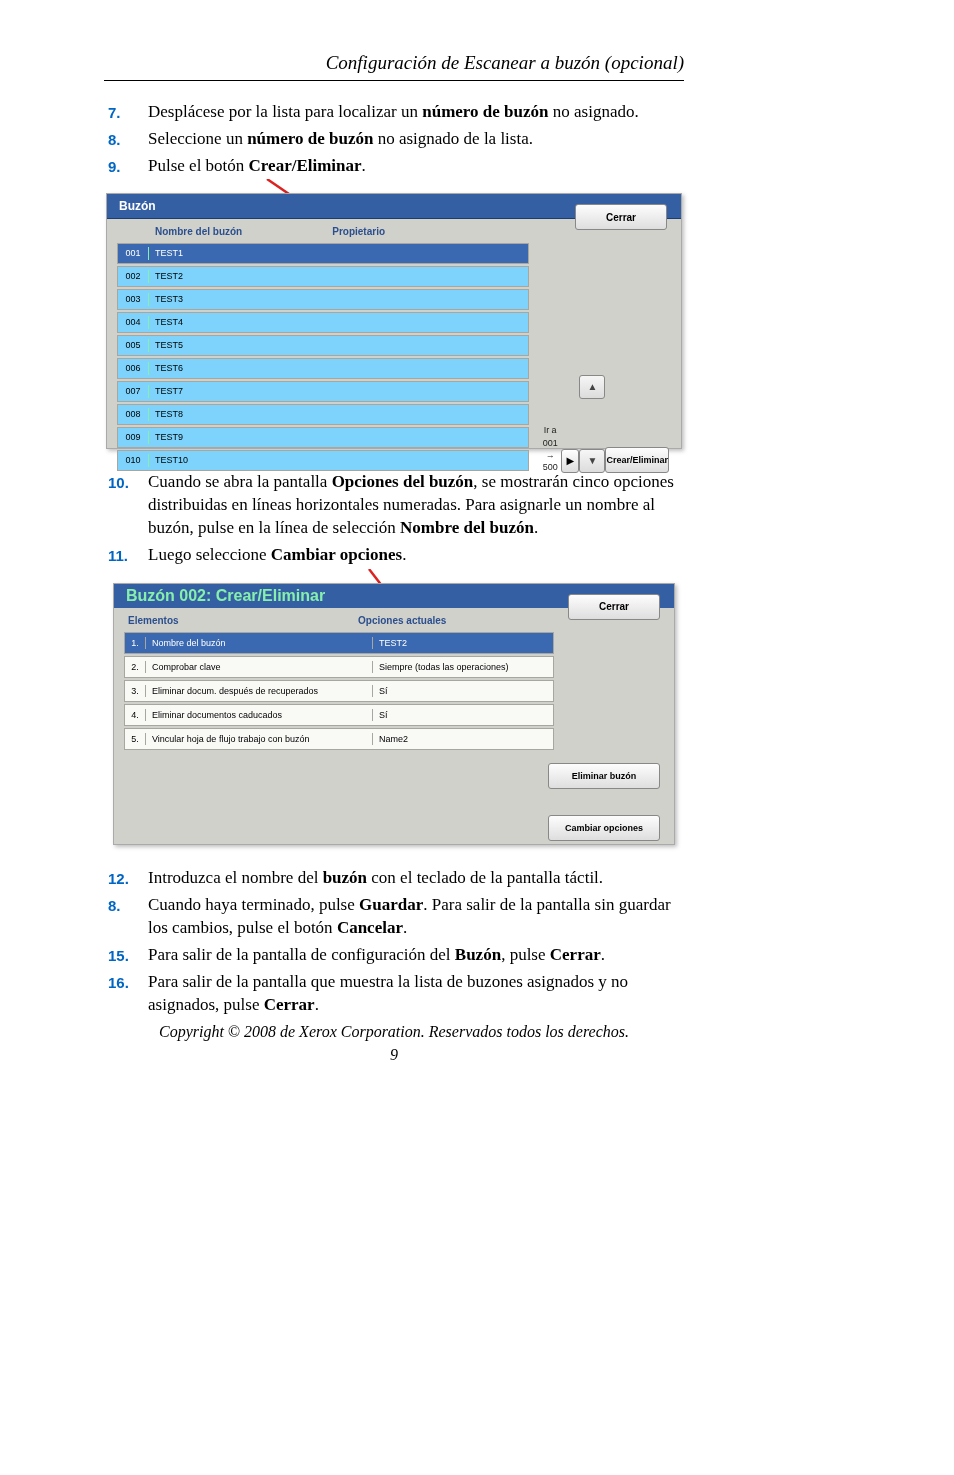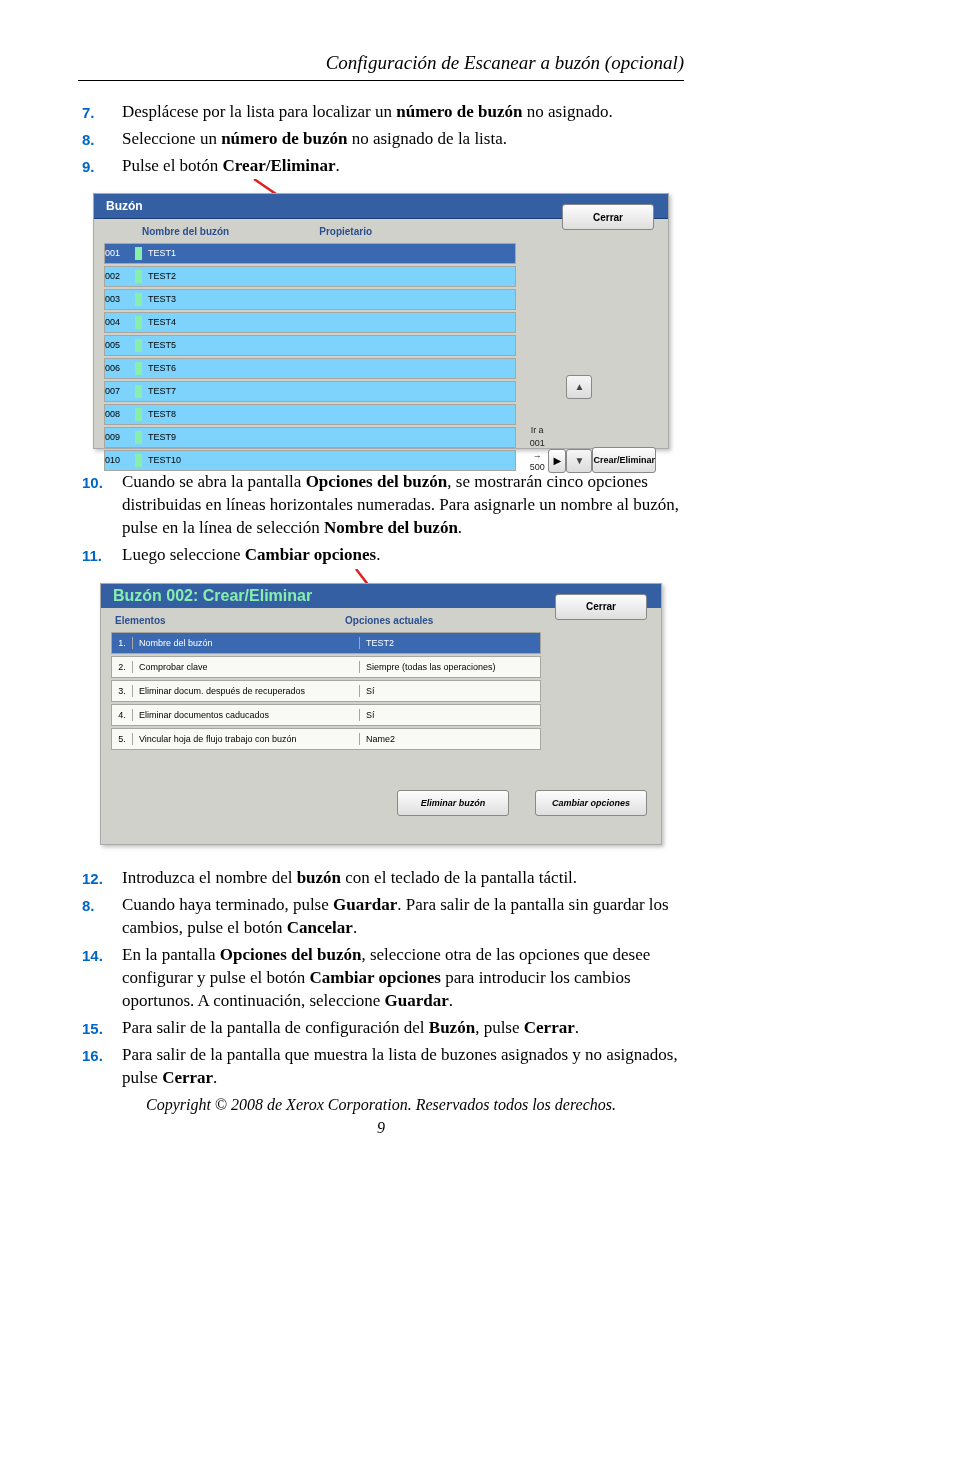--- a/index.html
+++ b/index.html
@@ -6,21 +6,21 @@
     margin: 0;
     font-family: "Times New Roman", Times, serif;
     background: #fff;
     color: #000;
     font-size: 16px;
     line-height: 1.35;
   }
   .page {
     width: 762px;
     box-sizing: border-box;
-    padding: 50px 78px 40px 78px;
+    padding: 50px 78px 40px 104px;
   }
   .header-title {
     text-align: right;
     font-style: italic;
     font-size: 19px;
     margin: 0 0 4px 0;
   }
   .header-rule {
     border: none;
     border-top: 1px solid #000;
@@ -98,22 +98,22 @@
     padding: 2px 0 4px 38px;
   }
   .fig1 .row {
     display: flex; align-items: center;
     border: 1px solid #a7a7a0;
     height: 19px; margin-bottom: 2px;
     background: #7dd3fc;
   }
   .fig1 .row.selected { background: #3a69b1; color:#fff; }
   .fig1 .row .idx {
-    width: 30px; font-size: 9px;
-    border-right: 7px solid #86efac;
+    width: 30px; text-align: center; font-size: 9px;
+    border-right: 1px solid #86efac;
   }
   .fig1 .row .nm { padding-left: 6px; font-size: 9px; flex:1; }
   .fig1 .side {
     width: 130px; padding: 8px 12px 8px 0;
     display:flex; flex-direction: row; align-items: flex-end;
   }
   .fig1 .goto {
     font-size: 9px; text-align:center; margin-top: 28px;
     color:#222;
   }
@@ -165,22 +165,22 @@
     border:1px solid #a7a7a0;
     height: 20px; margin-bottom: 2px;
     background:#f9f9f6;
     font-size: 9px;
   }
   .fig2 .orow.selected { background:#3a69b1; color:#fff; }
   .fig2 .orow .n { width:20px; text-align:center; border-right:1px solid #a7a7a0; }
   .fig2 .orow .lbl { width: 220px; padding-left:6px; border-right:1px solid #a7a7a0; }
   .fig2 .orow .val { padding-left: 6px; }
   .fig2 .right-btns {
-    position:absolute; right: 14px; bottom: 28px;
-    display:flex; flex-direction:row; gap: 26px; align-items:flex-end;font-style:italic;
+    position:absolute; right: 14px; bottom: 3px;
+    display:flex; flex-direction:column; gap: 26px; align-items:flex-end;
   }
   .fig2 .rbtn {
     width: 110px; height: 24px; font-size:9px; font-weight:bold;
     border: 1px solid #888; border-radius: 3px;
     background: linear-gradient(#fdfdfd,#dedede);
     display:flex;align-items:center;justify-content:center;
   }
 
   .copyright {
     text-align: center;
@@ -359,24 +359,20 @@
   <ol class="steps" id="steps-c">
       <li>
         <div class="step-num">12.</div>
         <div class="step-body">Introduzca el nombre del <b>buzón</b> con el teclado de la pantalla táctil.</div>
       </li>
       <li>
         <div class="step-num">8.</div>
         <div class="step-body">Cuando haya terminado, pulse <b>Guardar</b>. Para salir de la pantalla sin guardar los cambios, pulse el botón <b>Cancelar</b>.</div>
       </li>
       <li>
-        <div class="step-num">14.</div>
-        <div class="step-body">En la pantalla <b>Opciones del buzón</b>, seleccione otra de las opciones que desee configurar y pulse el botón <b>Cambiar opciones</b> para introducir los cambios oportunos. A continuación, seleccione <b>Guardar</b>.</div>
-      </li>
-      <li>
         <div class="step-num">15.</div>
         <div class="step-body">Para salir de la pantalla de configuración del <b>Buzón</b>, pulse <b>Cerrar</b>.</div>
       </li>
       <li>
         <div class="step-num">16.</div>
         <div class="step-body">Para salir de la pantalla que muestra la lista de buzones asignados y no asignados, pulse <b>Cerrar</b>.</div>
       </li>
     </ol>
 
   <div class="copyright">Copyright © 2008 de Xerox Corporation. Reservados todos los derechos.</div>

